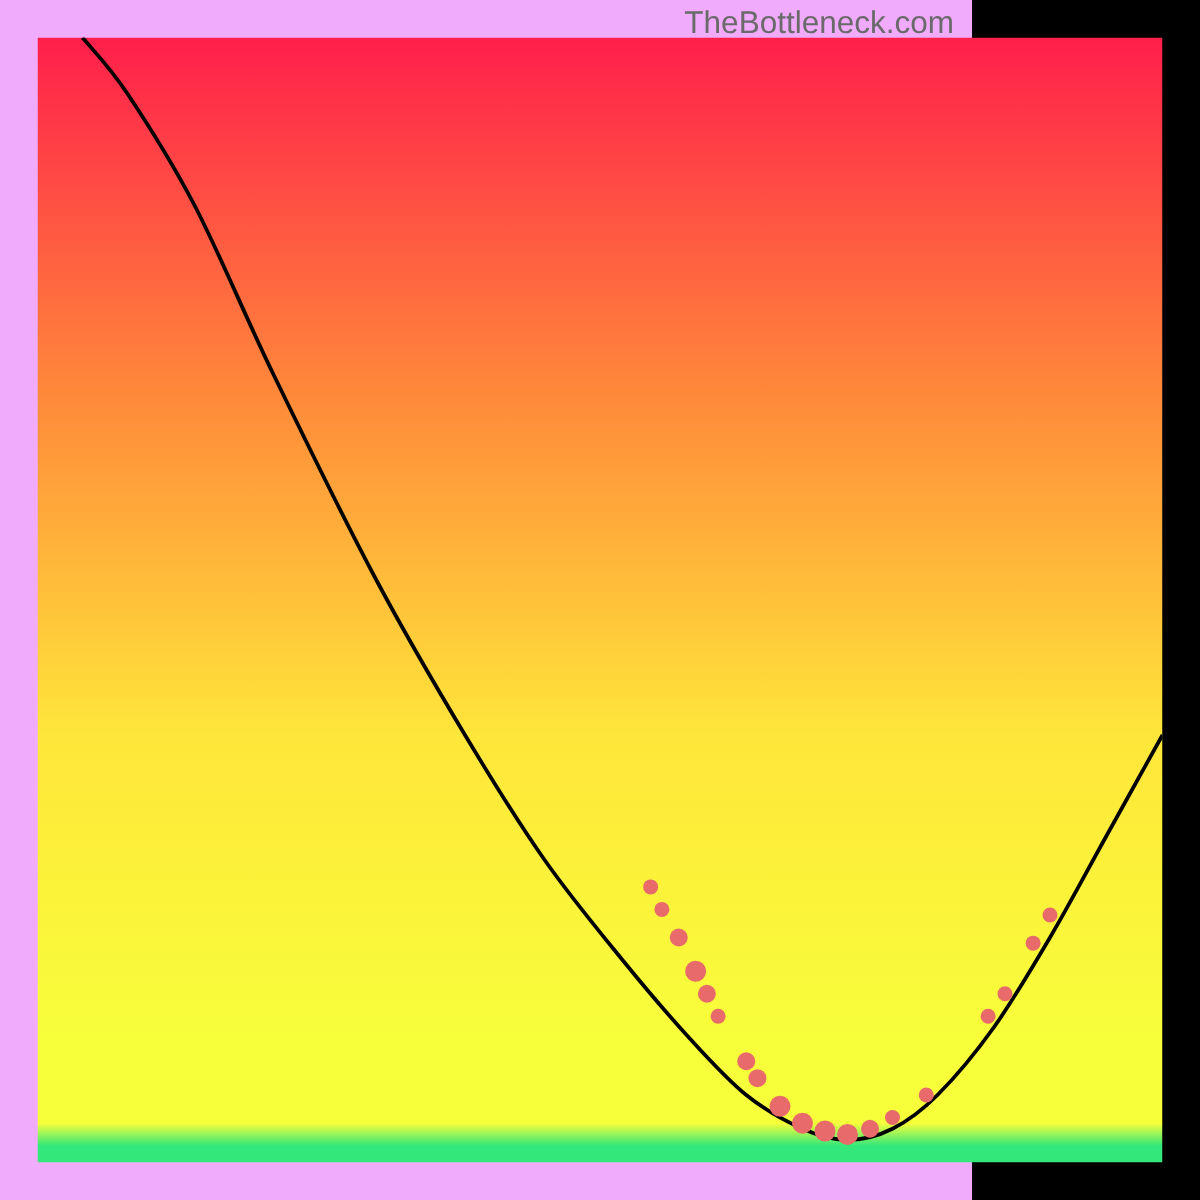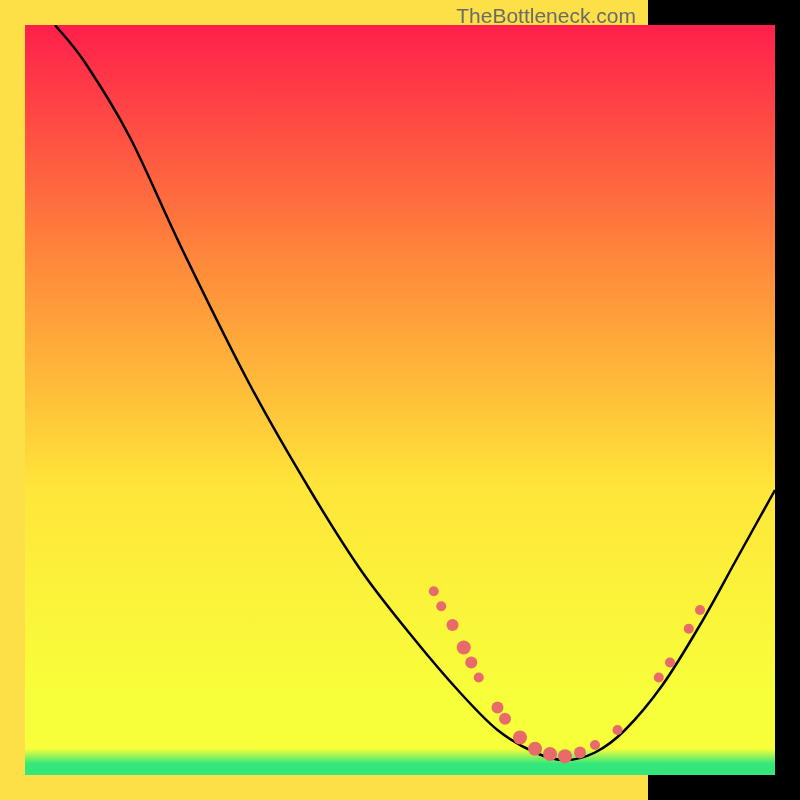--- a/index.html
+++ b/index.html
@@ -1,17 +1,17 @@
 <!DOCTYPE html>
 <html><head>
 <meta charset="utf-8">
 <style>
   * { margin: 0; padding: 0; box-sizing: border-box; }
   body { background: #000; width: 800px; height: 800px; position: relative; font-family: Arial, sans-serif; }
-  .container { width: 648px; height: 800px; position: relative; background: #fde047; }
+  .container { width: 648px; height: 800px; position: relative; background: #f0abfc; }
   .watermark { position: absolute; top: 4px; right: 12px; color: #6a6a6a; font-size: 21px; font-weight: 500; z-index: 10; }
   .plot { position: absolute; left: 25px; top: 25px; width: 750px; height: 750px; }
   svg { display: block; }
 </style>
 </head>
 <body>
 
 <div class="container">
   <div class="watermark">TheBottleneck.com</div>
   <div class="plot">

